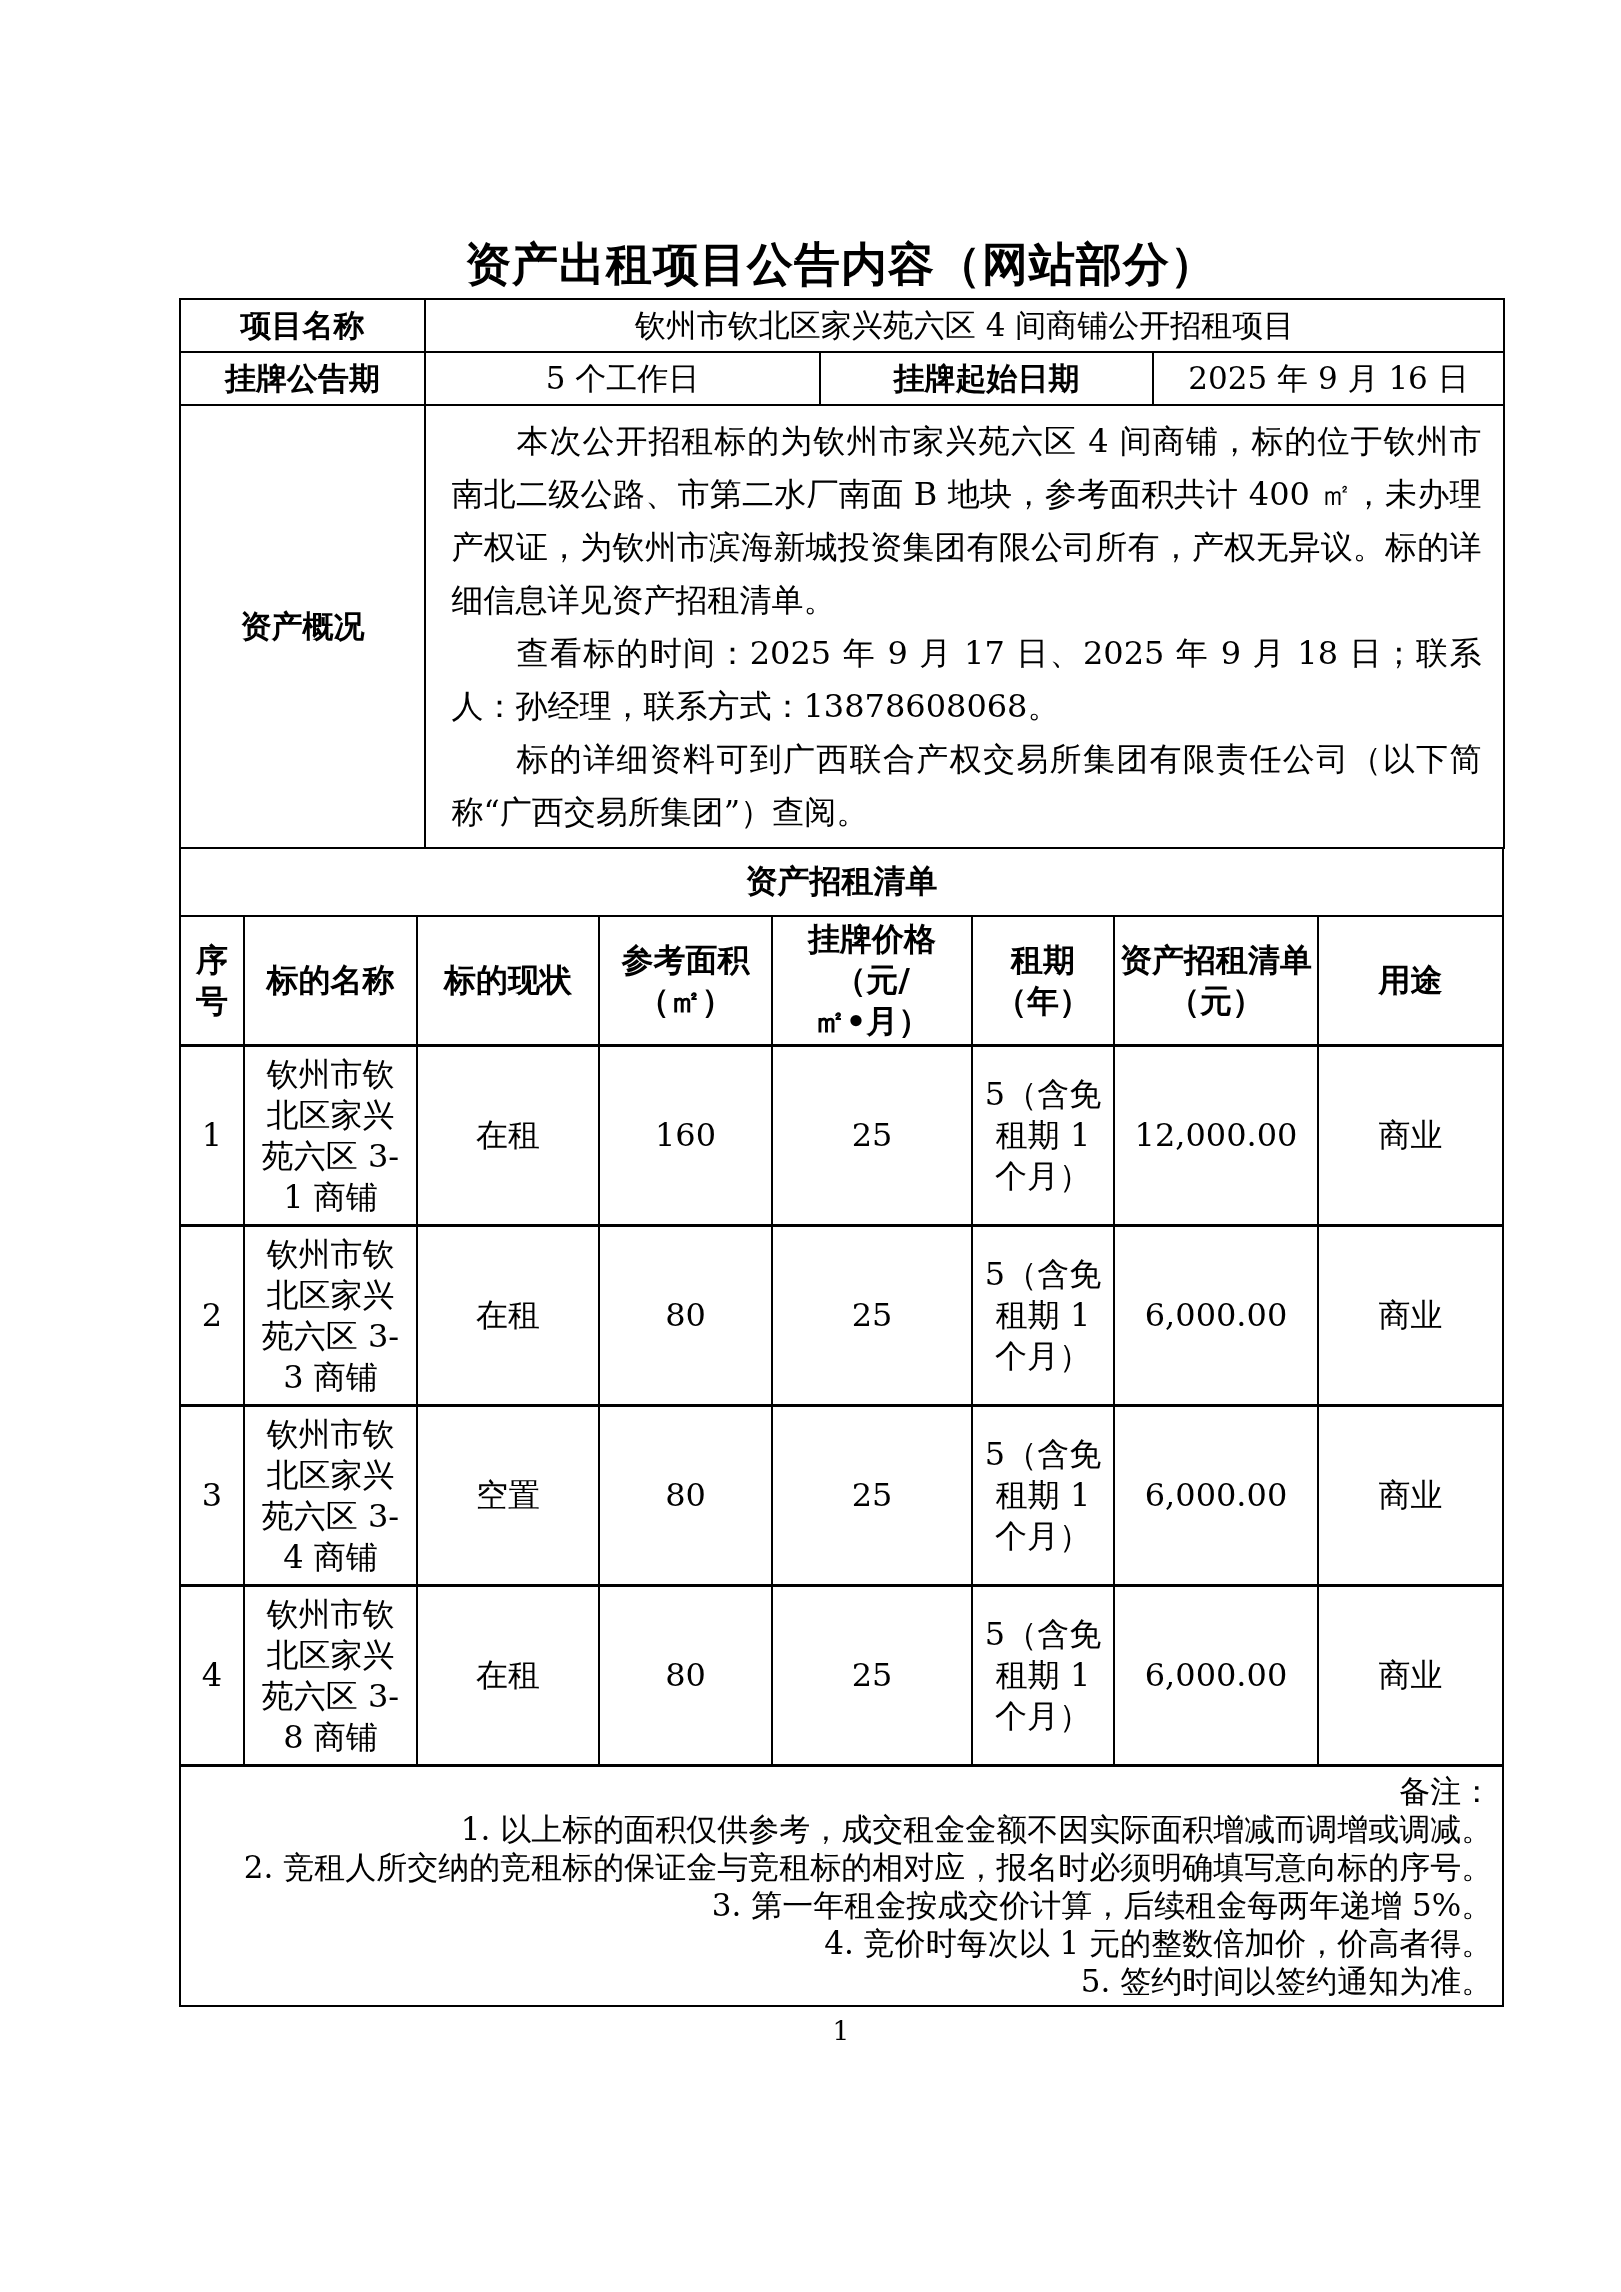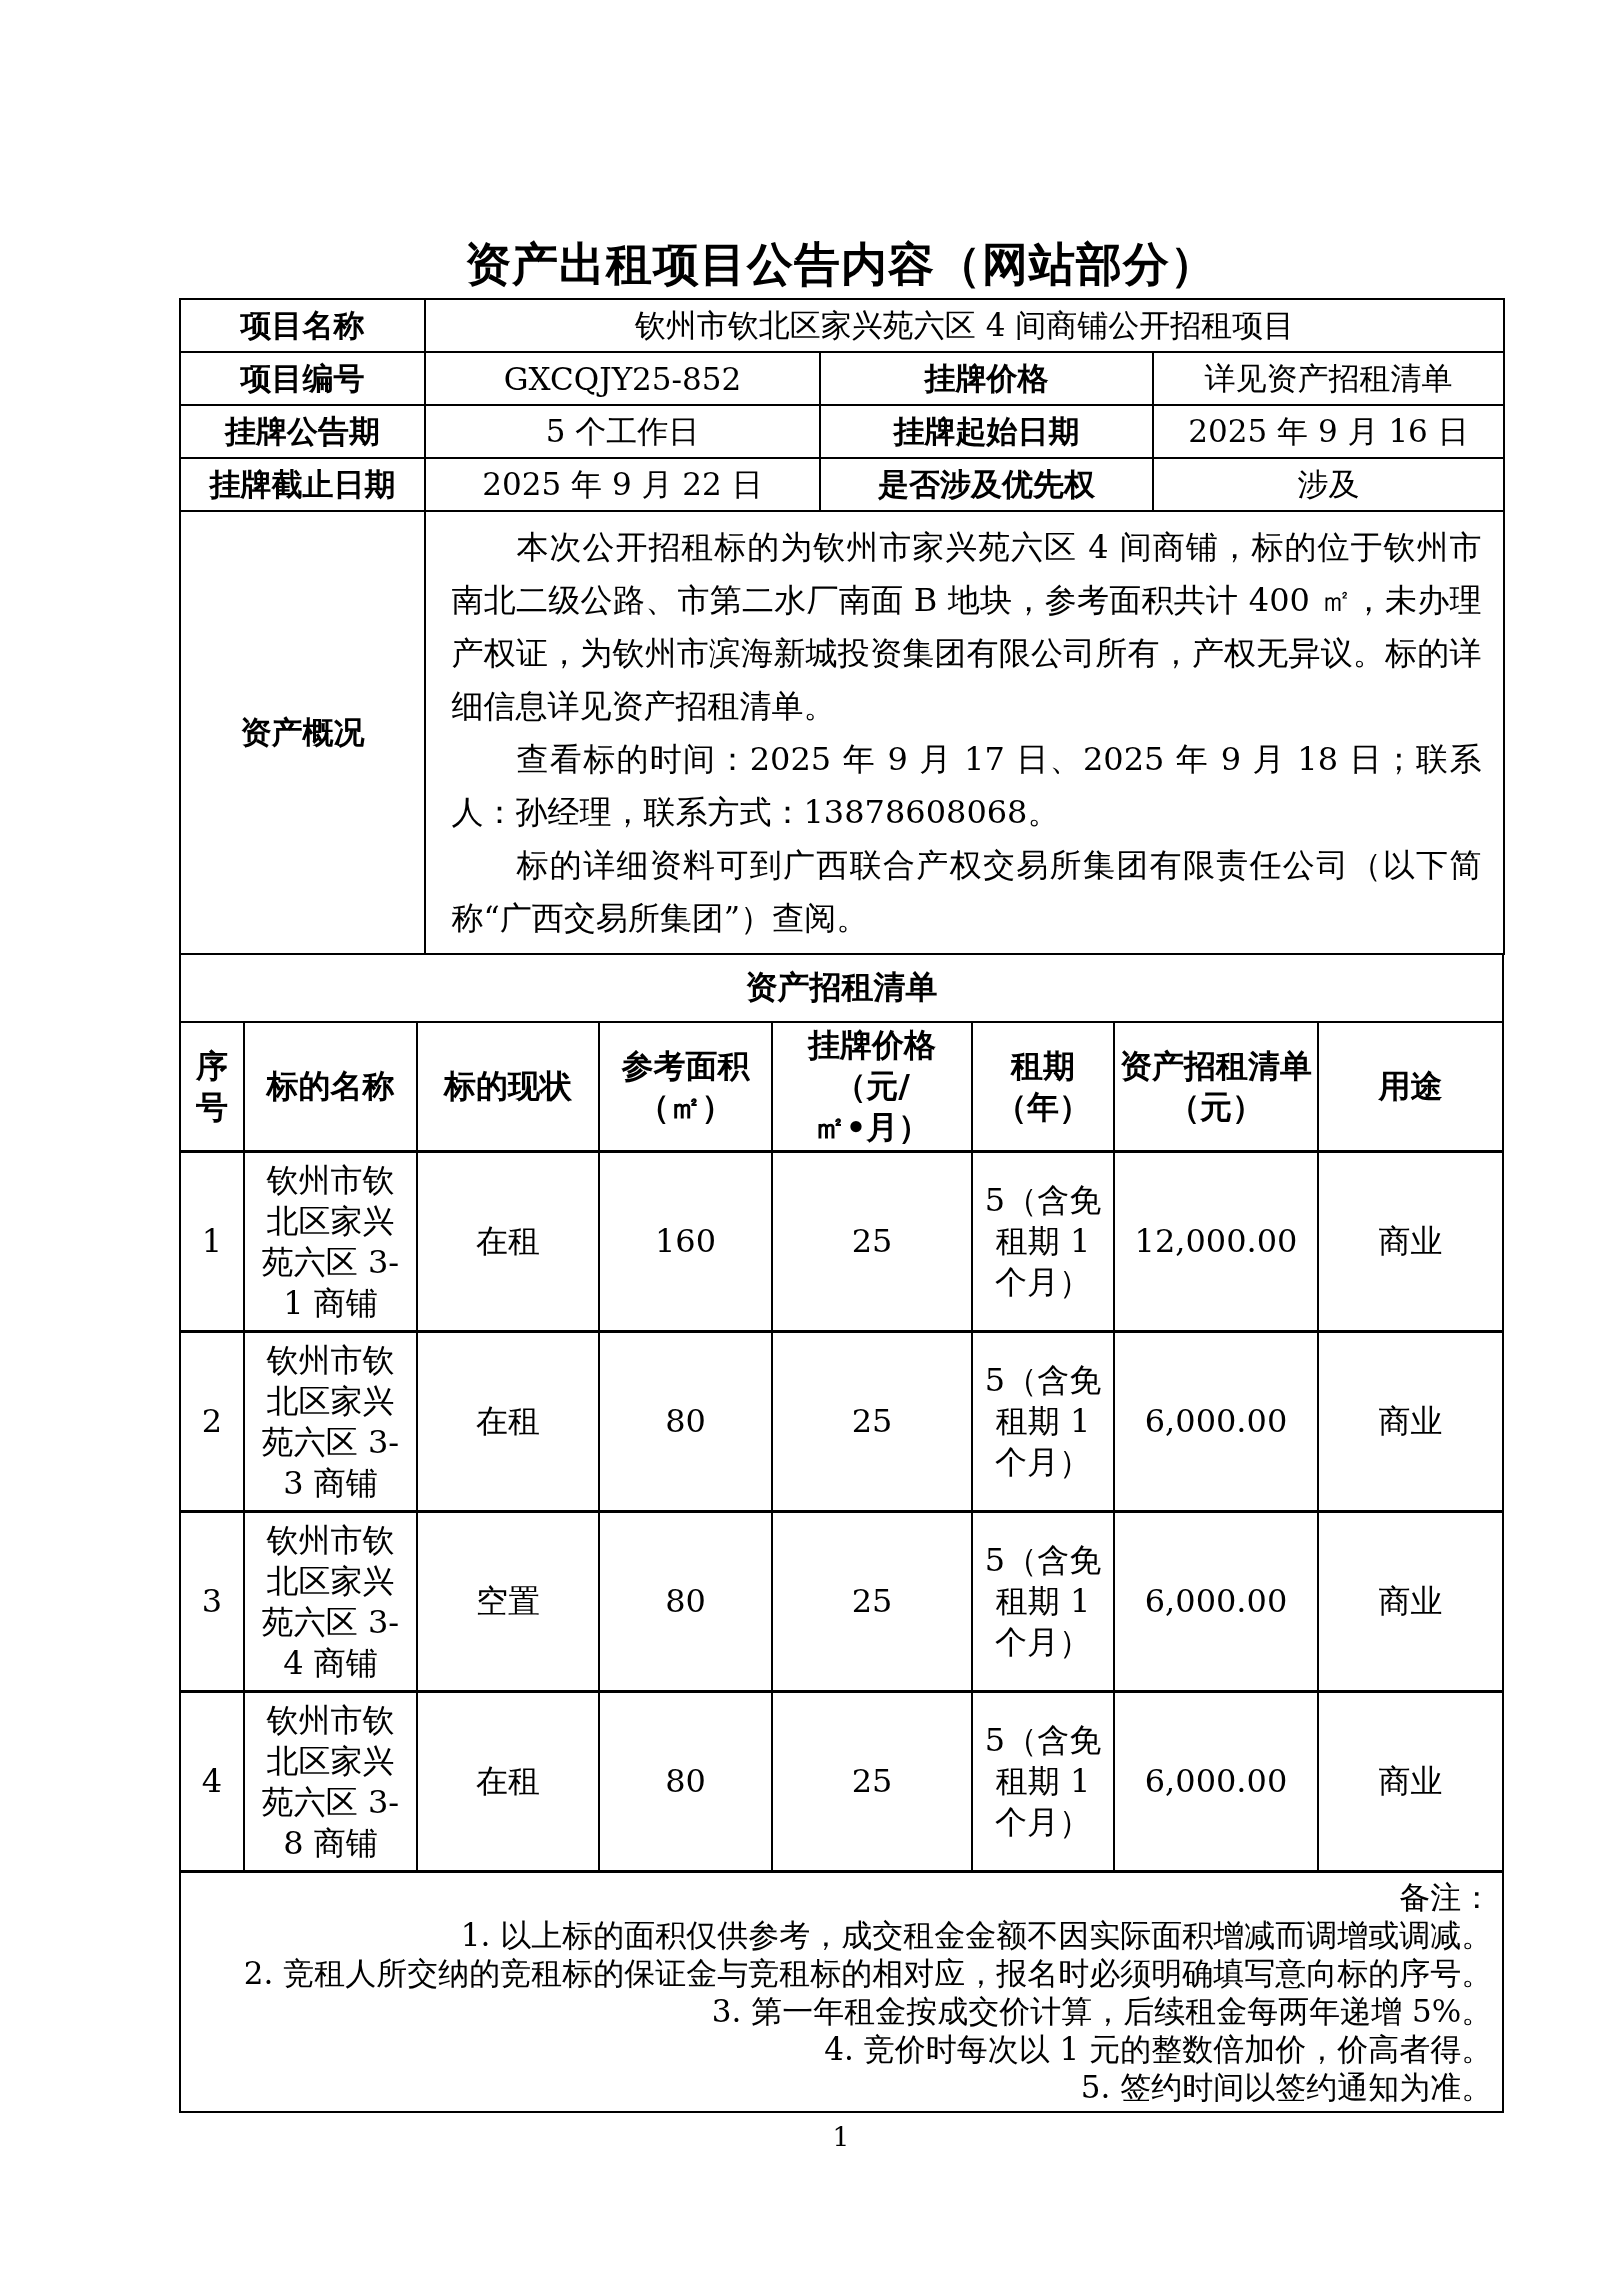--- a/index.html
+++ b/index.html
@@ -80,36 +80,24 @@
         <col style="width:395px">
         <col style="width:333px">
         <col style="width:351px">
     </colgroup>
     <tbody>
         <tr class="inforow">
       <td class="lbl">项目名称</td>
       <td colspan="3">钦州市钦北区家兴苑六区 4 间商铺公开招租项目</td>
     </tr>
     <tr class="inforow">
-      <td class="lbl">项目编号</td>
-      <td>GXCQJY25-852</td>
-      <td class="lbl">挂牌价格</td>
-      <td>详见资产招租清单</td>
-    </tr>
-    <tr class="inforow">
       <td class="lbl">挂牌公告期</td>
       <td>5 个工作日</td>
       <td class="lbl">挂牌起始日期</td>
       <td>2025 年 9 月 16 日</td>
-    </tr>
-    <tr class="inforow">
-      <td class="lbl">挂牌截止日期</td>
-      <td>2025 年 9 月 22 日</td>
-      <td class="lbl">是否涉及优先权</td>
-      <td>涉及</td>
     </tr>
     <tr class="overview-row">
       <td class="lbl">资产概况</td>
       <td colspan="3" class="overview-cell">
         <p>本次公开招租标的为钦州市家兴苑六区 4 间商铺，标的位于钦州市南北二级公路、市第二水厂南面 B 地块，参考面积共计 400 ㎡，未办理产权证，为钦州市滨海新城投资集团有限公司所有，产权无异议。标的详细信息详见资产招租清单。</p>
         <p>查看标的时间：2025 年 9 月 17 日、2025 年 9 月 18 日；联系人：孙经理，联系方式：13878608068。</p>
         <p>标的详细资料可到广西联合产权交易所集团有限责任公司（以下简称“广西交易所集团”）查阅。</p>
       </td>
     </tr>
   </tbody>

